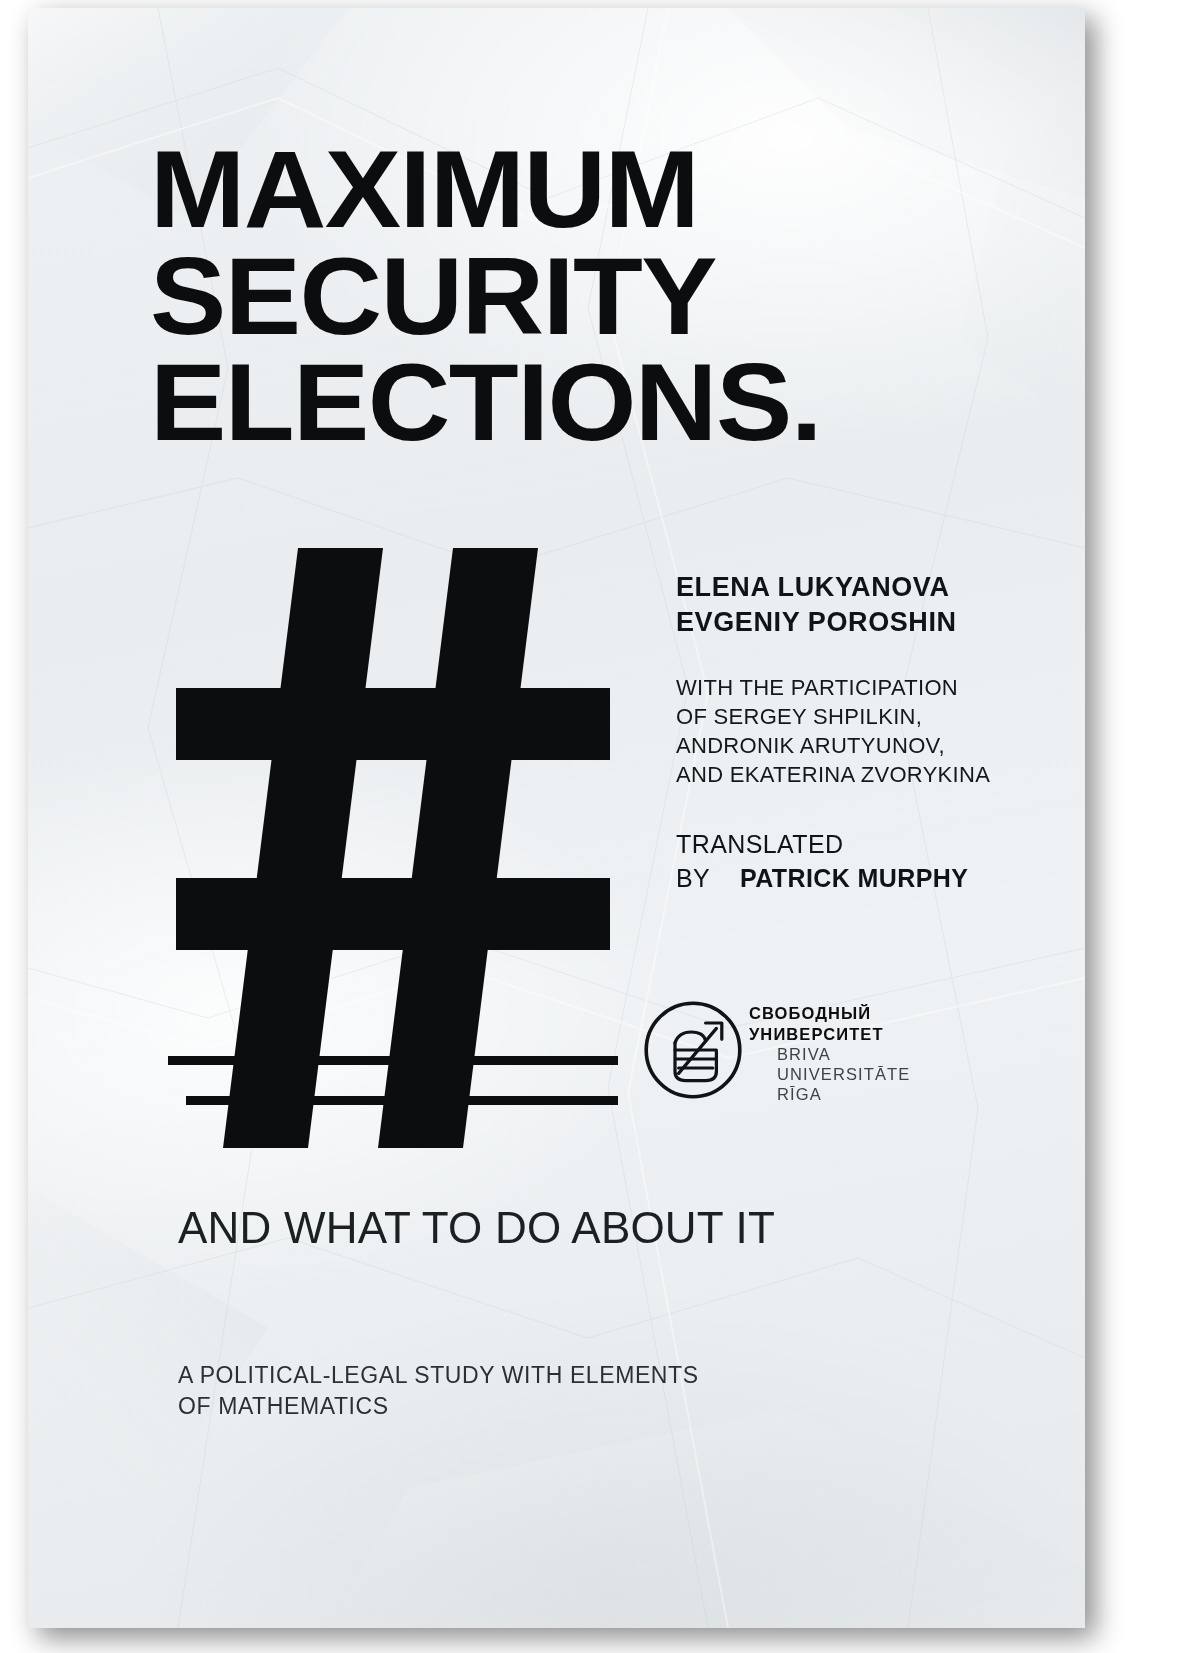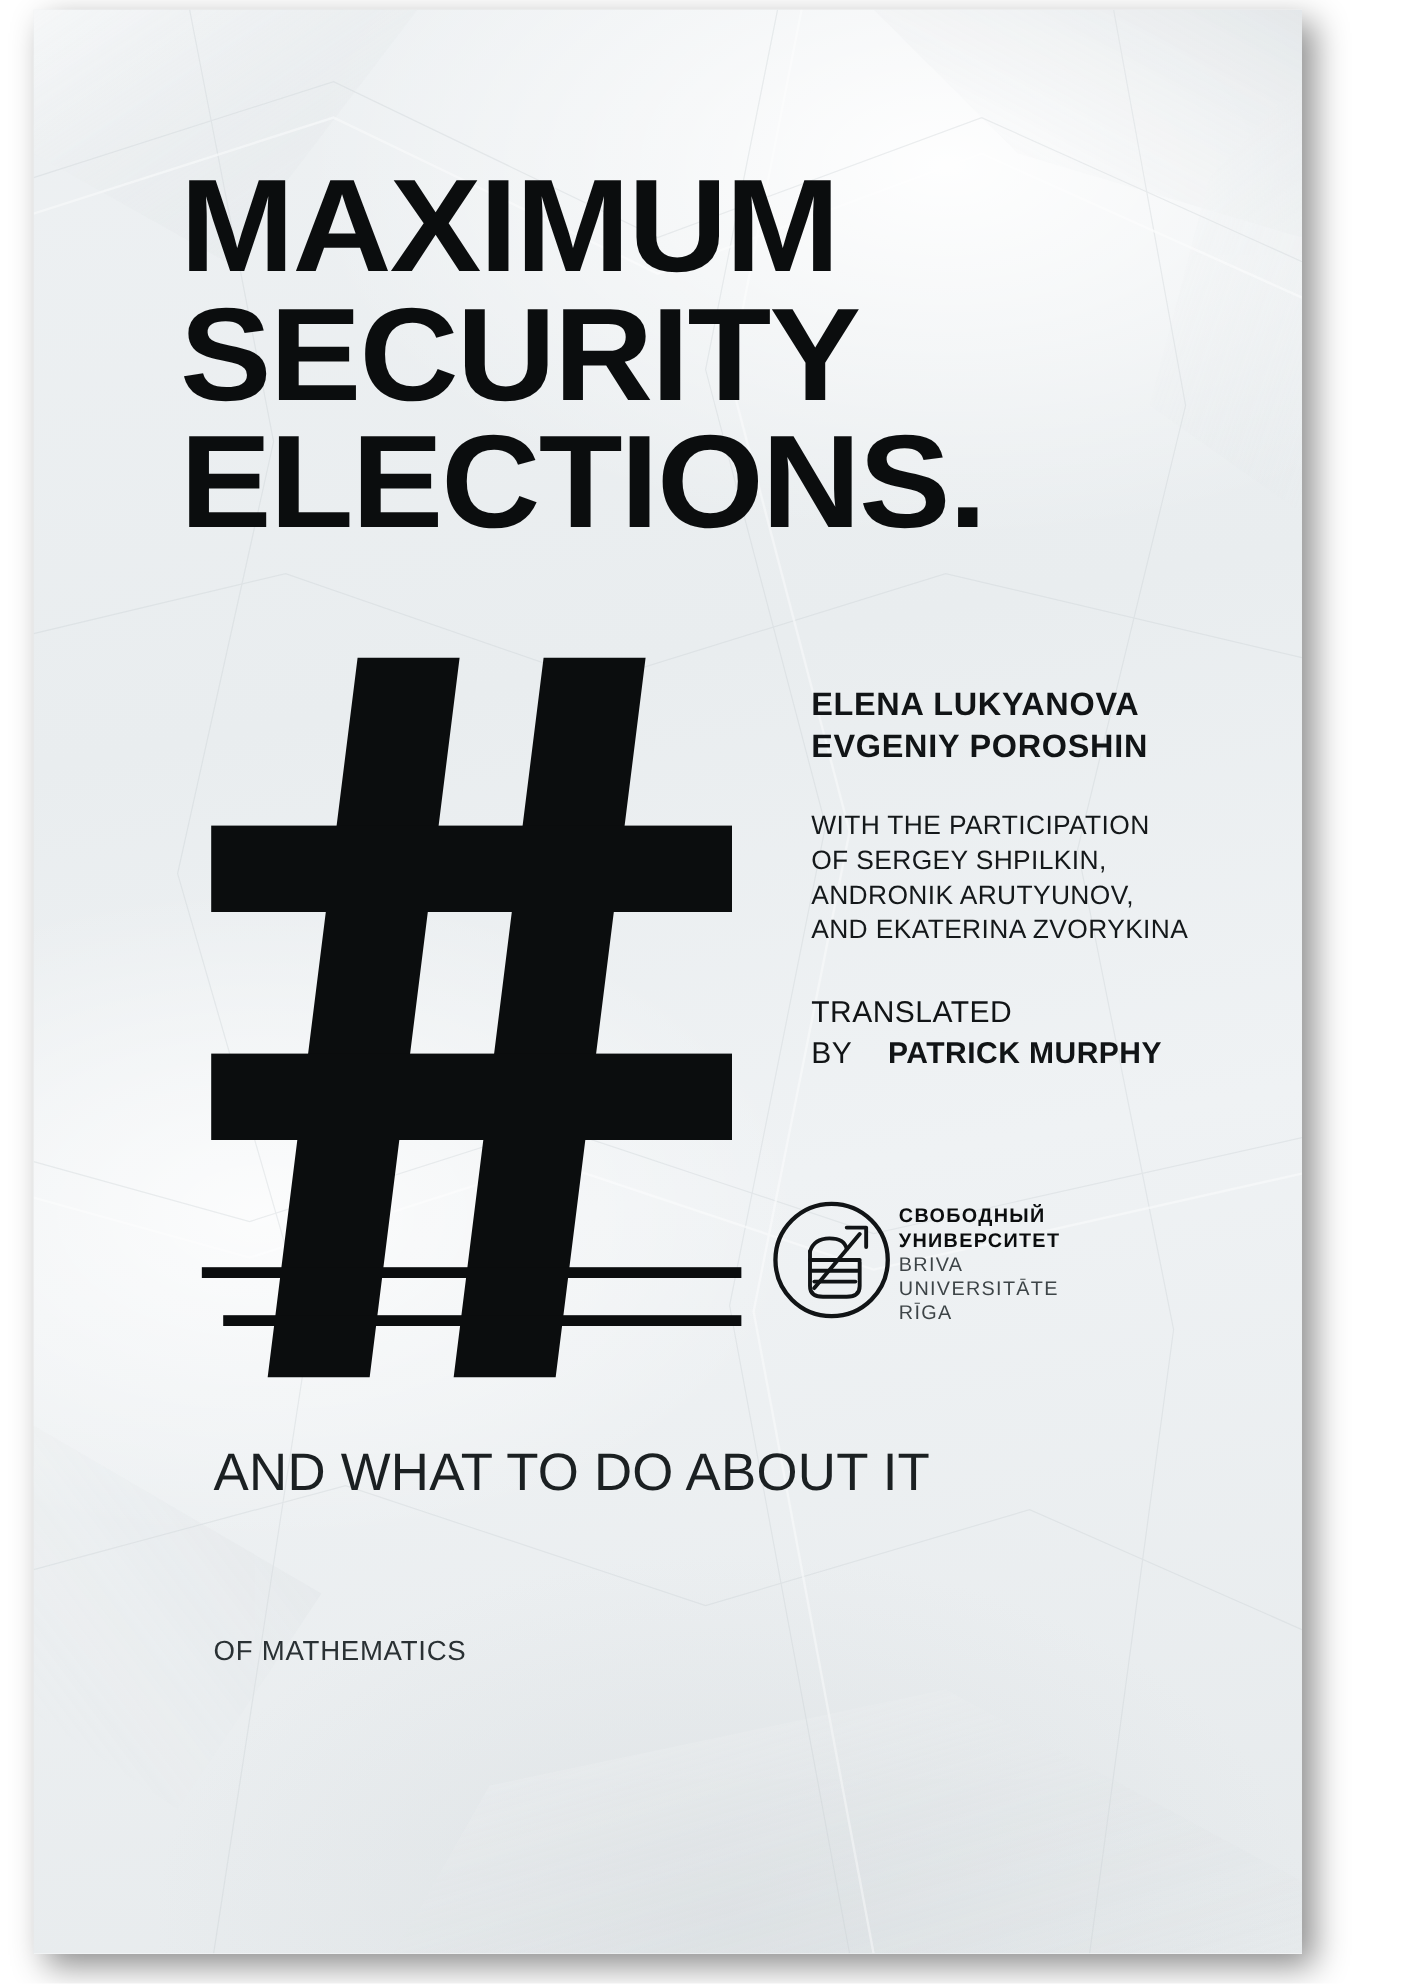--- a/index.html
+++ b/index.html
@@ -136,21 +136,21 @@
     height: 108px;
   }
   .publisher-text {
     padding-top: 4px;
     color: #1b1f21;
     font-size: 16.5px;
     letter-spacing: 1.1px;
     line-height: 1.22;
   }
   .publisher-text .pt-bold { font-weight: bold; color: #0b0d0e; }
-  .publisher-text .pt-light { color: #3d4447; }
+  .publisher-text .pt-light { color: #3d4447; margin-left: 28px; }
 
   
   .subtitle {
     position: absolute;
     left: 150px;
     top: 1192px;
     width: 840px;
     color: #1b2022;
   }
   .subtitle-line {
@@ -274,18 +274,19 @@
           <div class="pt-light">UNIVERSITĀTE</div>
           <div class="pt-light">RĪGA</div>
         </div>
       </div>
 
       <div class="subtitle">
         <span class="subtitle-line">AND WHAT TO DO ABOUT IT</span>
       </div>
 
       <div class="blurb">
+        <span>A POLITICAL-LEGAL STUDY WITH ELEMENTS</span>
         <span>OF MATHEMATICS</span>
       </div>
 
     </div>
   </div>
 </div>
 
 </body></html>

